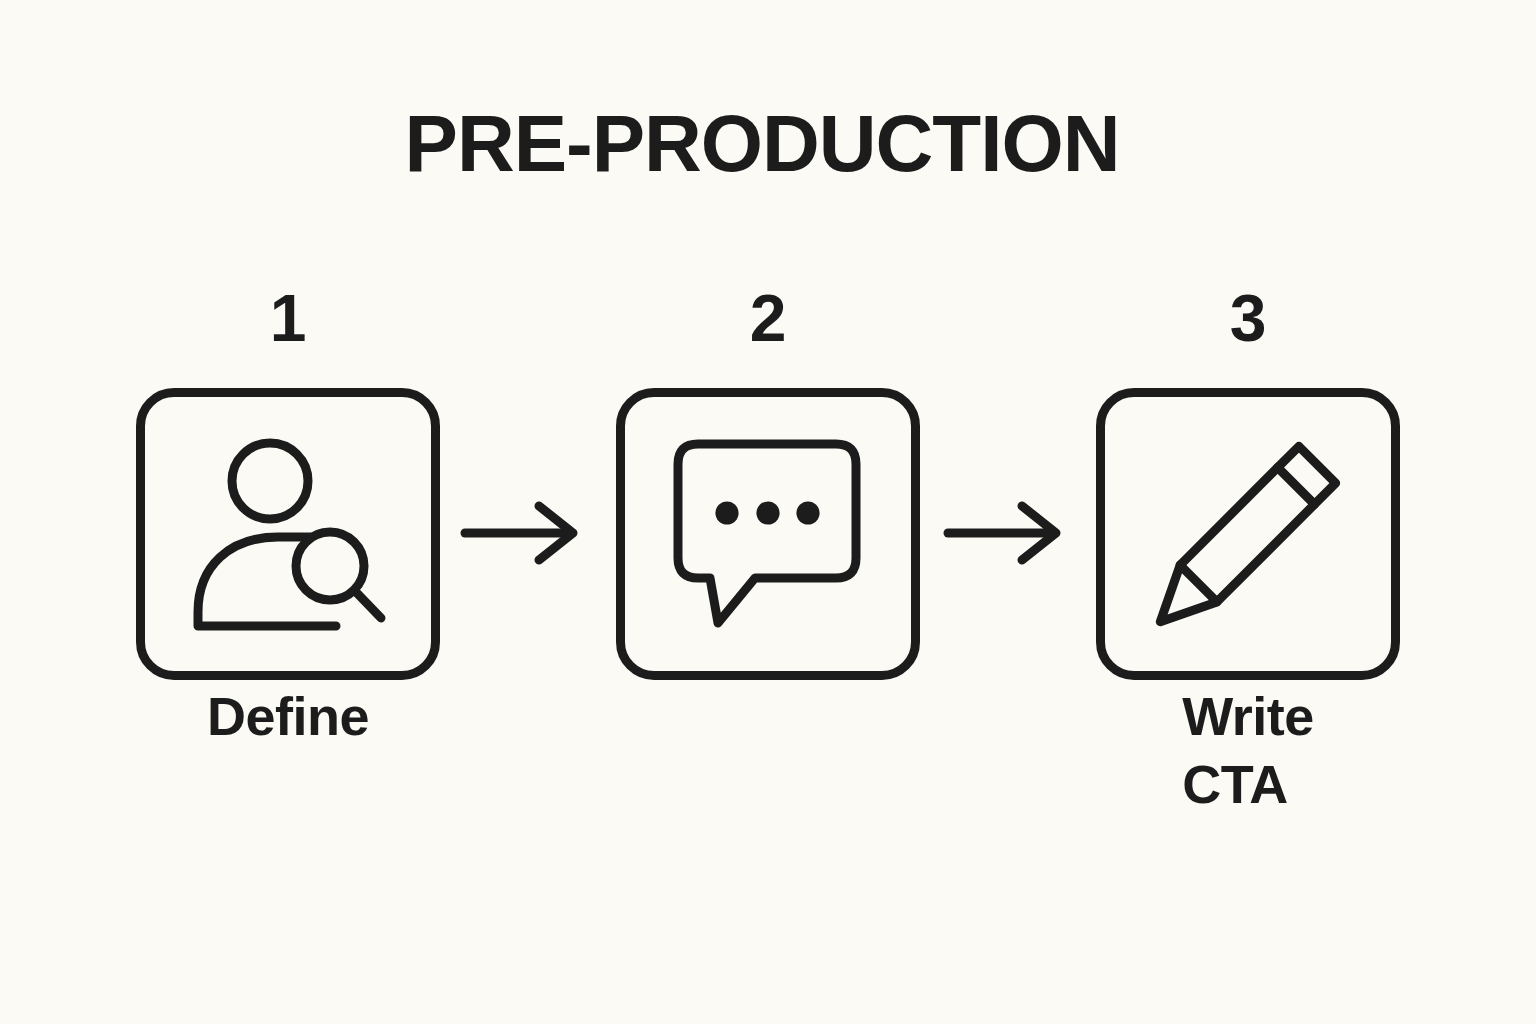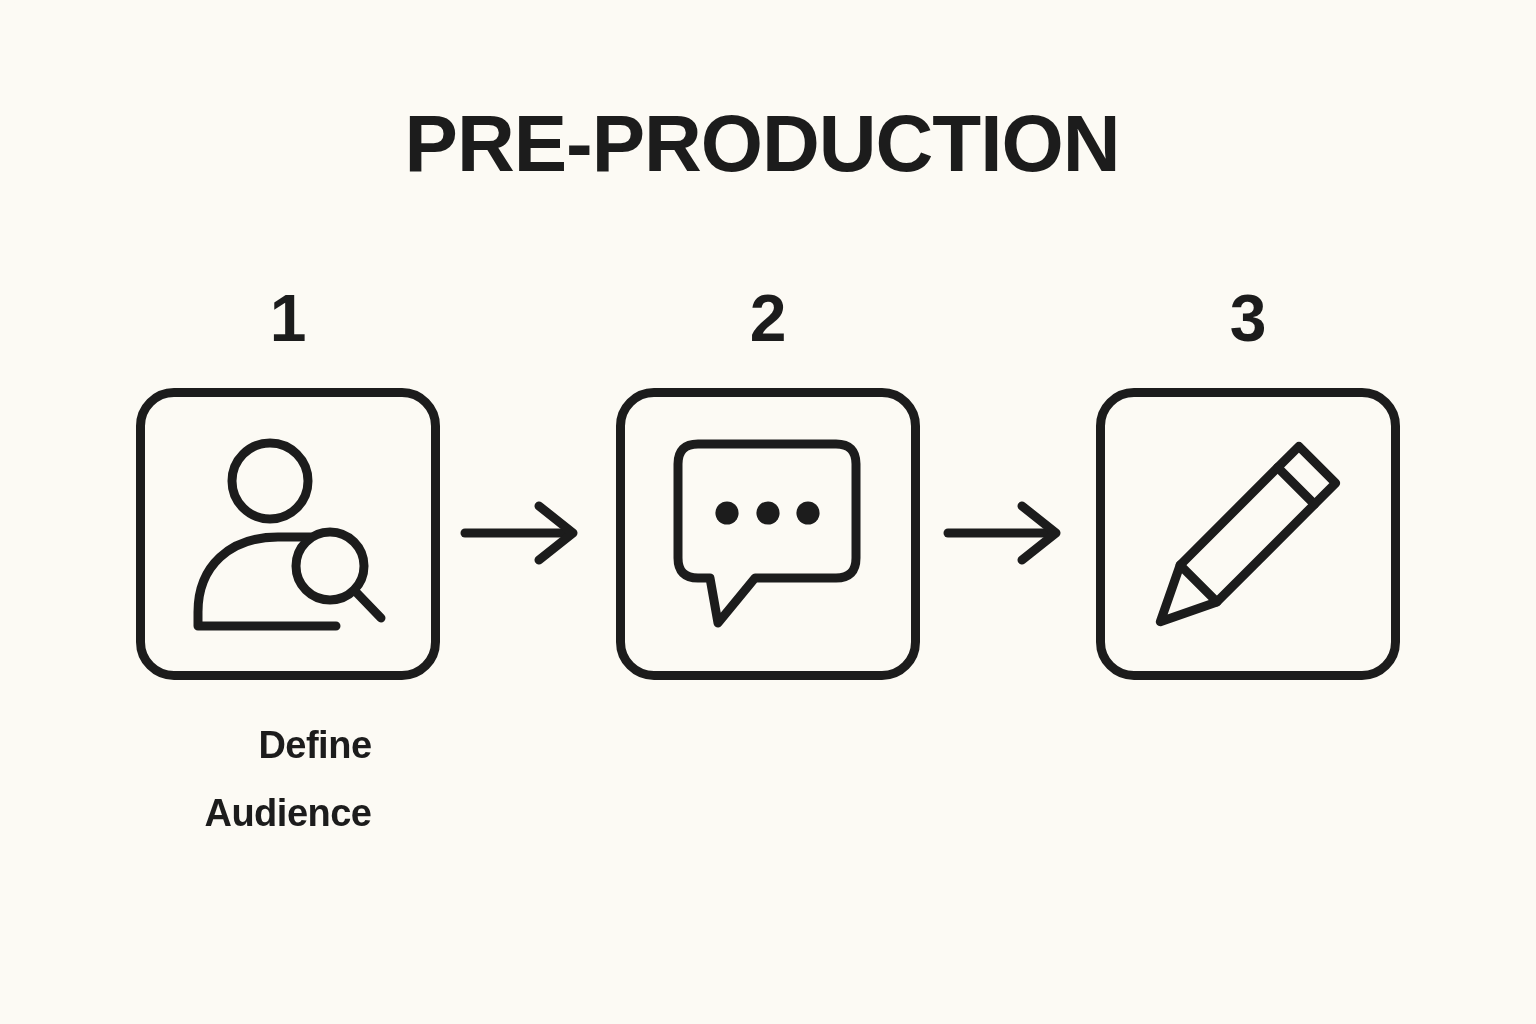--- a/index.html
+++ b/index.html
@@ -70,25 +70,25 @@
   }
   .icon-stroke {
     fill: none;
     stroke: var(--ink);
     stroke-width: 4.5;
     stroke-linecap: round;
     stroke-linejoin: round;
   }
   .icon-fill { fill: var(--ink); stroke: none; }
   .step-label {
-    margin-top: 31px;
-    font-size: 38px;
+    margin-top: 2px;
+    font-size: 54px;
     line-height: 68px;
     font-weight: bold;
-    text-align: right;
+    text-align: left;
     color: var(--ink);
     letter-spacing: -0.5px;
   }
   .connector {
     position: absolute;
     top: 498px;
     width: 124px;
     height: 70px;
   }
   .connector.a1 { left: 459px; }
@@ -114,21 +114,20 @@
     <div class="step-card">
       <svg viewBox="0 0 100 100" aria-hidden="true">
         <circle class="icon-stroke" cx="41" cy="23.5" r="19"></circle>
         <path class="icon-stroke" d="M 74 96 L 5 96 L 5 89 C 5 66 21 51.5 45 51.5 L 61 51.5"></path>
         <circle class="icon-stroke" cx="71" cy="66" r="17"></circle>
         <line class="icon-stroke" x1="83.5" y1="78.5" x2="96.5" y2="92"></line>
       </svg>
     </div>
     <div class="step-label">
       <span>Define</span><br>
-      <span>Audience</span>
     </div>
   </div>
 
   <div class="connector a1">
     <svg viewBox="0 0 124 70" aria-hidden="true">
       <line class="arrow-stroke" x1="6" y1="35" x2="108" y2="35"></line>
       <polyline class="arrow-stroke" points="80,8 114,35 80,62"></polyline>
     </svg>
   </div>
 
@@ -158,15 +157,19 @@
     <div class="step-number">3</div>
     <div class="step-card">
       <svg viewBox="0 0 100 100" aria-hidden="true">
         <g transform="rotate(-45 50 50)">
           <path class="icon-stroke" d="M -12 50 L 15 37 H 99 V 63 H 15 Z"></path>
           <line class="icon-stroke" x1="15" y1="37" x2="15" y2="63"></line>
           <line class="icon-stroke" x1="84" y1="37" x2="84" y2="63"></line>
         </g>
       </svg>
     </div>
+    <div class="step-label">
+      <span>Write</span><br>
+      <span>CTA</span>
+    </div>
   </div>
 
 </div>
 
 </body></html>

